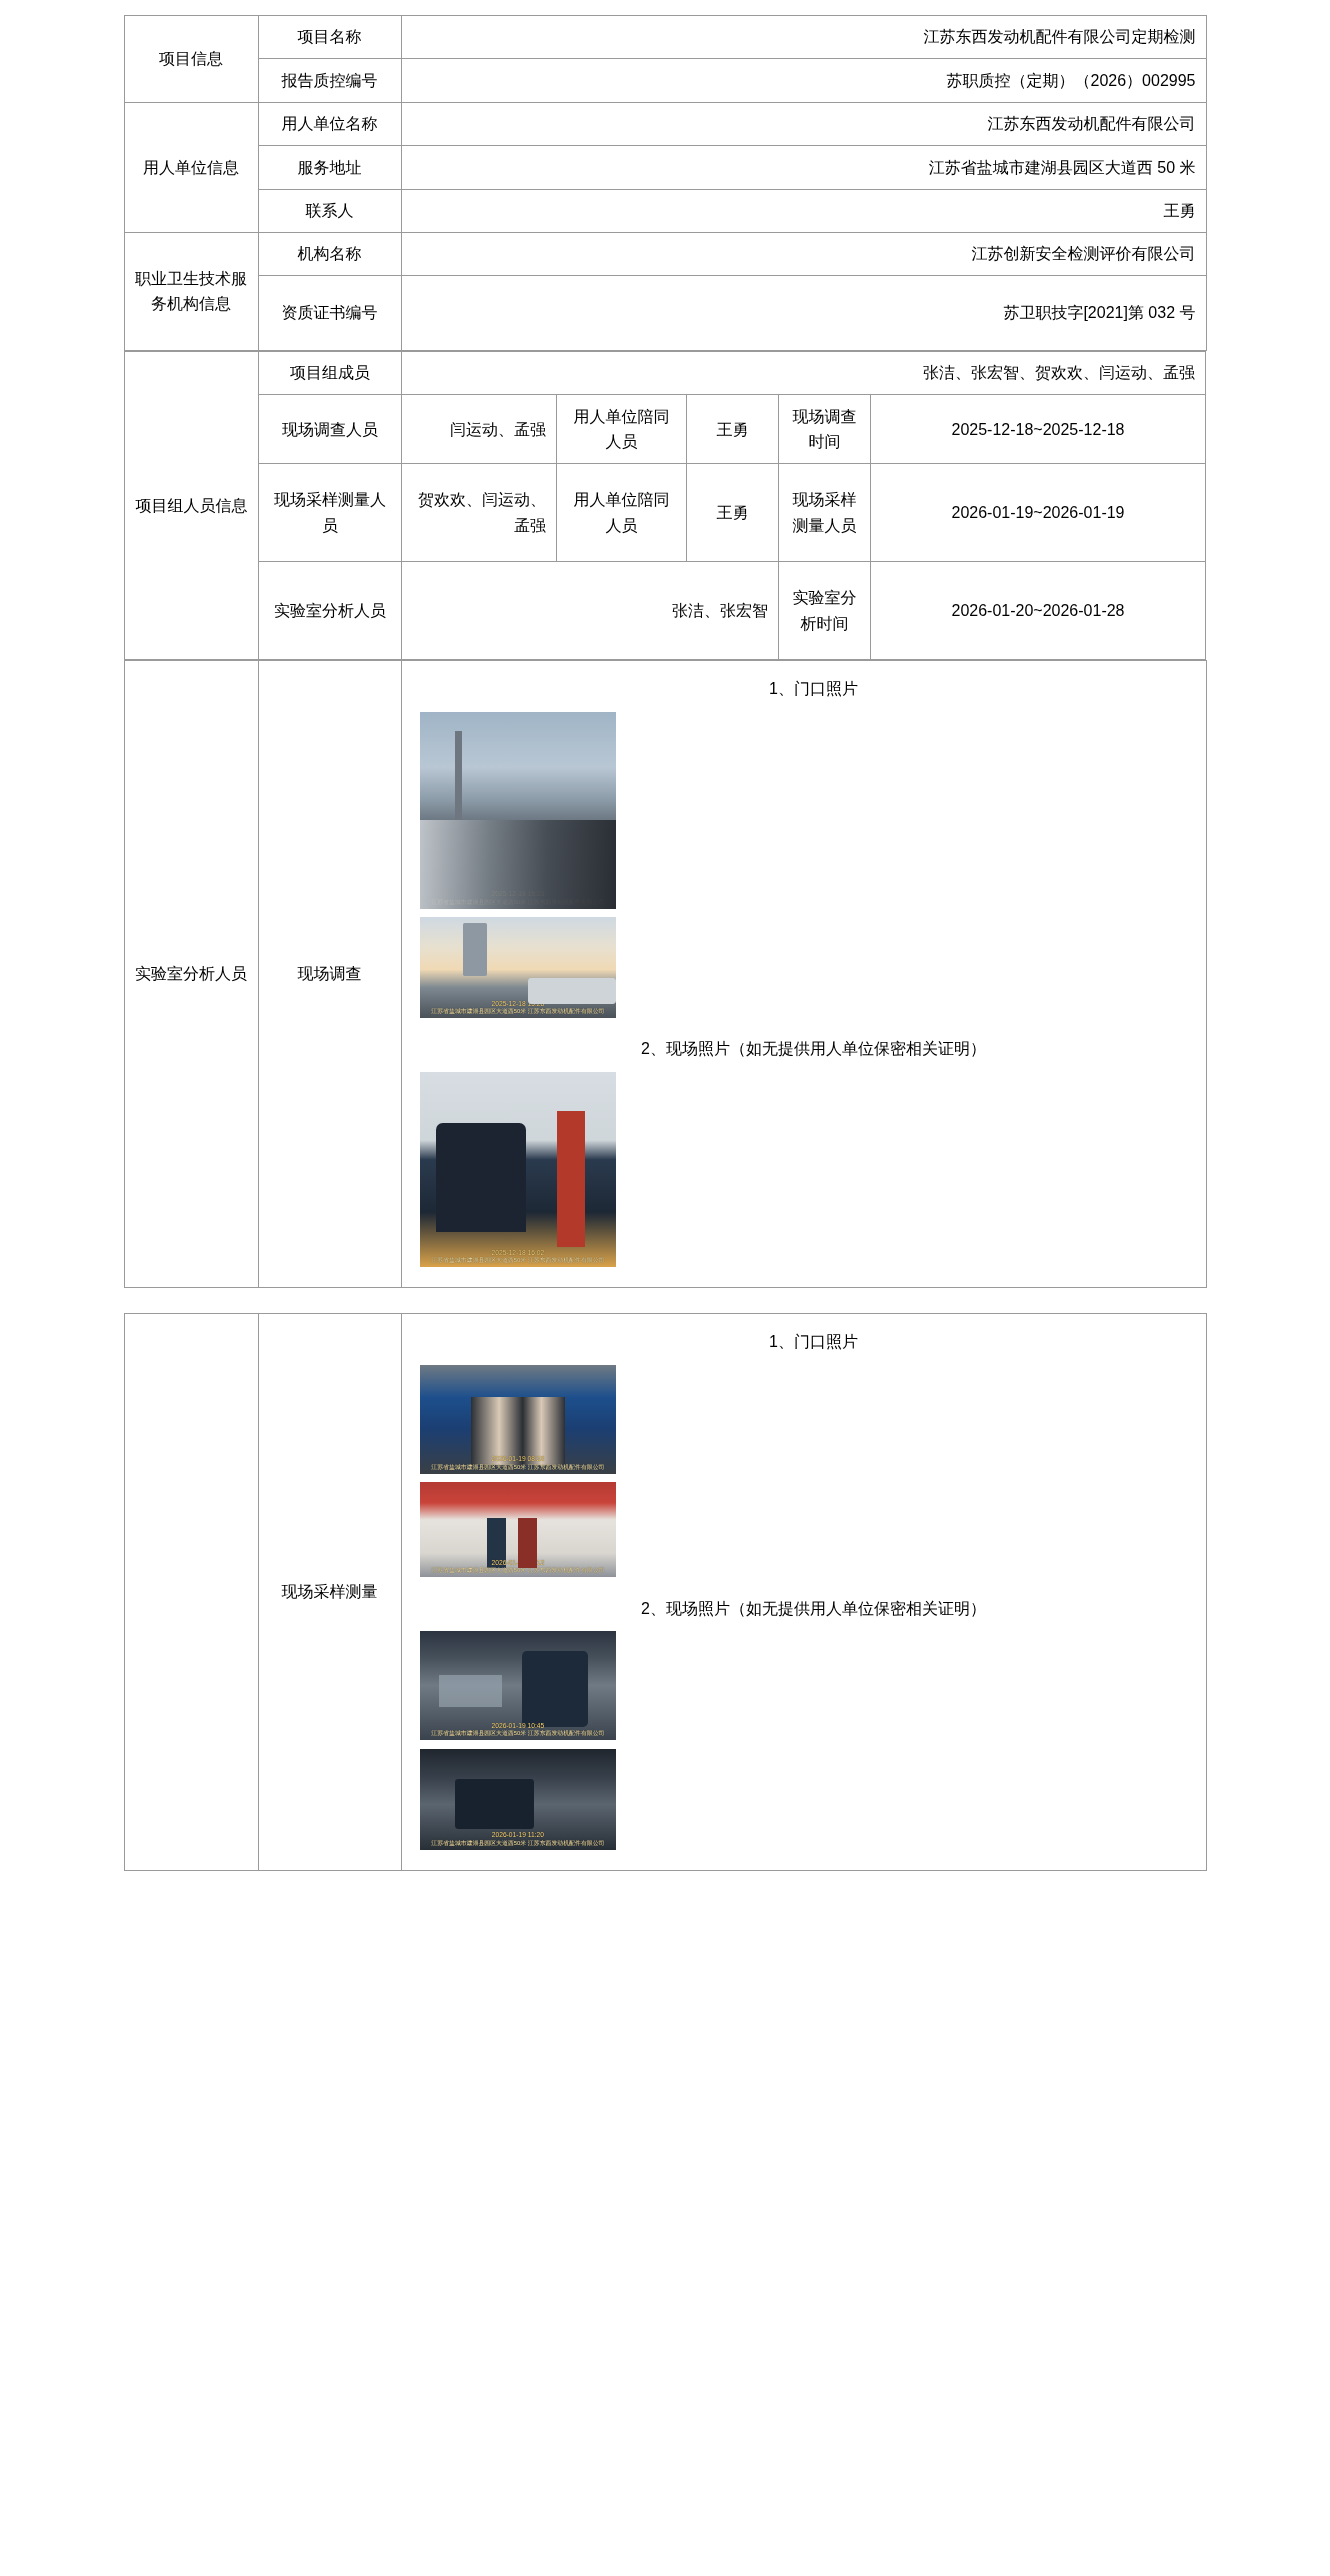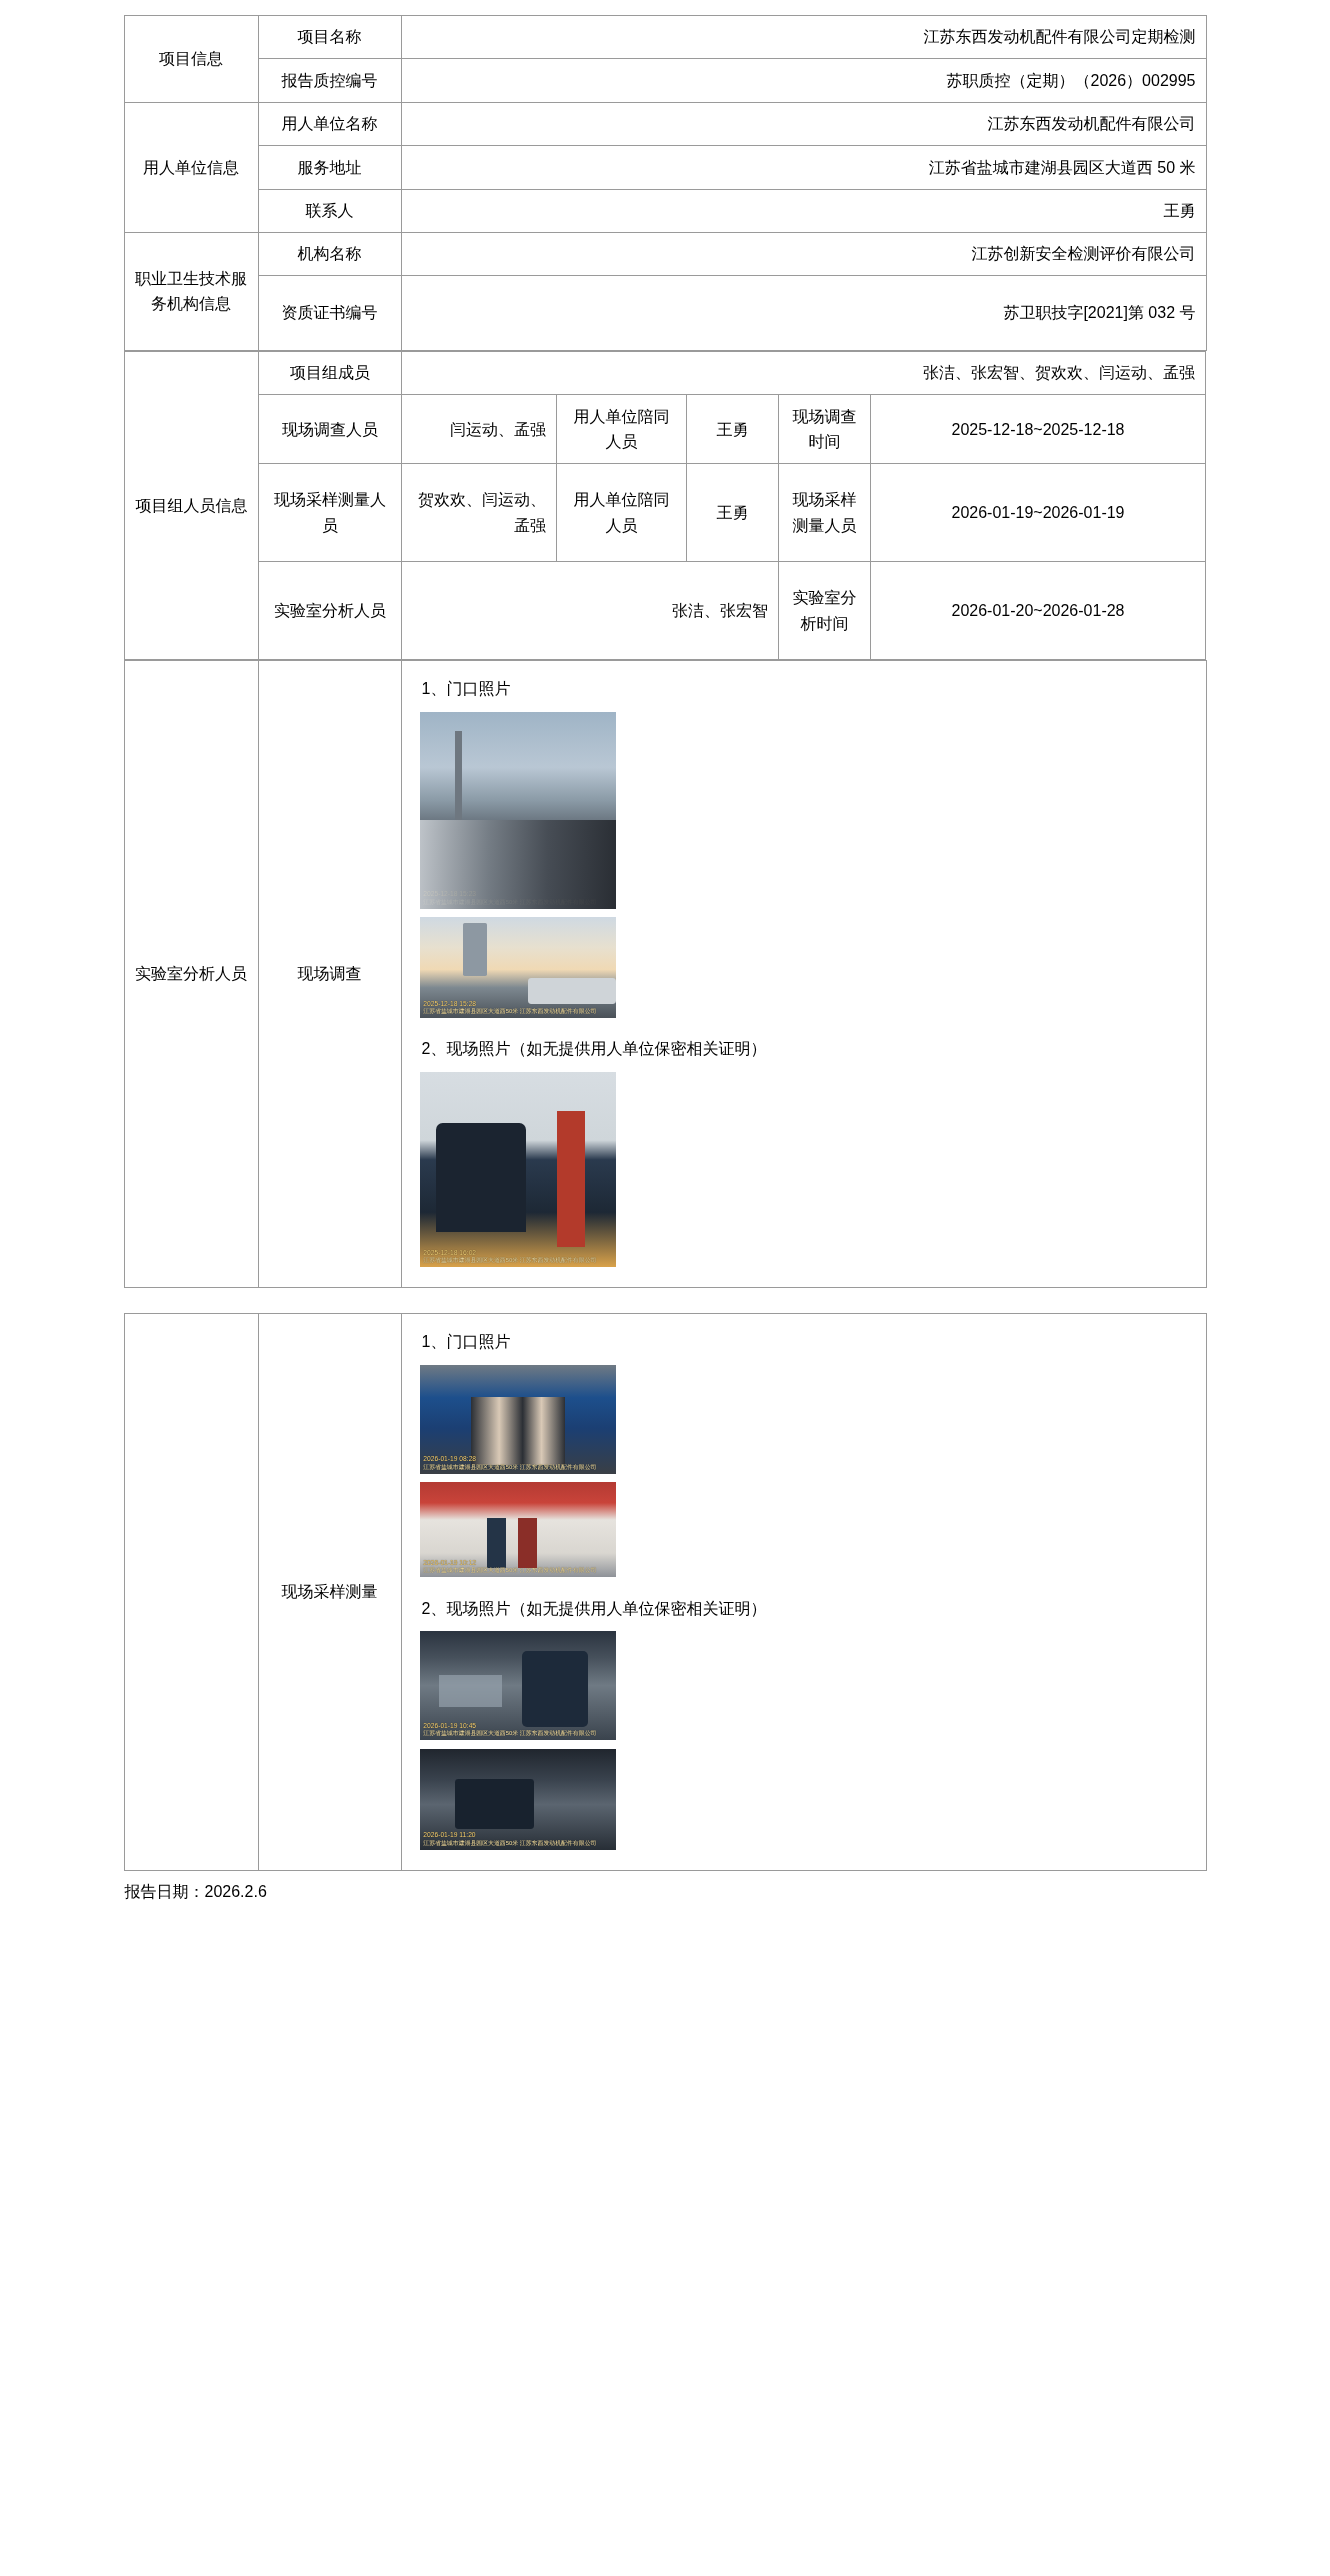--- a/index.html
+++ b/index.html
@@ -52,21 +52,21 @@
   }
   .gap {
     height: 25px;
   }
   .stack-label {
     text-align: center;
     line-height: 1.8;
   }
   .photo-cell {
     padding: 11.7px 0 11.7px 18.4px !important;
-    text-align: left;
+    text-align: center;
   }
   .photo-head {
     font-size: 16px;
     margin: 3.4px 0 10px 1.7px;
   }
   .photo-head2 {
     font-size: 16px;
     margin: 18.4px 0 10px 1.7px;
   }
   .ph {
@@ -366,16 +366,15 @@
             <div class="stamp">
               <div class="t">2026-01-19 11:20</div>
               <div>江苏省盐城市建湖县园区大道西50米 江苏东西发动机配件有限公司</div>
             </div>
           </div>
         </td>
       </tr>
     </tbody>
   </table>
 
-  <div class="footer-date">报告日期：2026.2.6</div>
 
 </div>
 
 
 </body></html>

